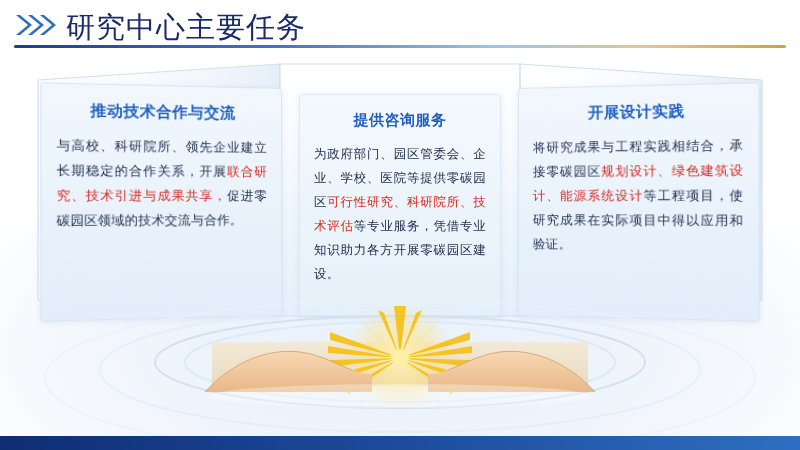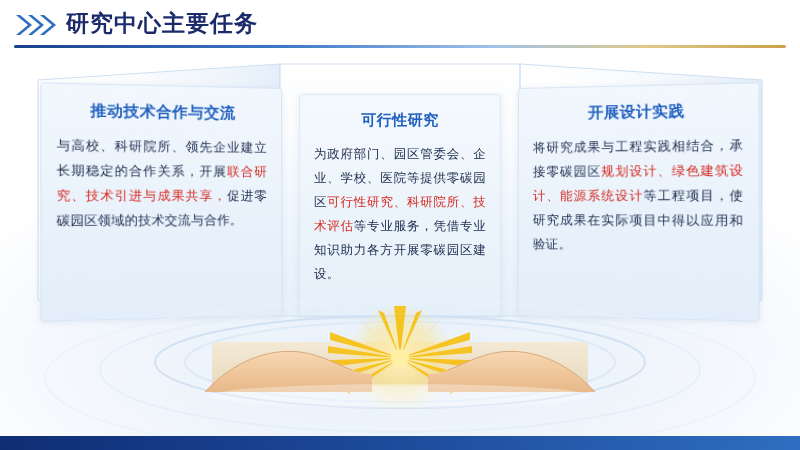--- a/index.html
+++ b/index.html
@@ -23,22 +23,22 @@
 
   
   .header {
     position: absolute;
     left: 0; top: 0;
     width: 800px; height: 50px;
   }
   .header-title {
     position: absolute;
     left: 66px; top: 8px;
-    font-size: 23px;
-    font-weight: bold;
+    font-size: 29px;
+    font-weight: normal;
     color: #1b2a6b;
     letter-spacing: 1px;
     white-space: nowrap;
   }
   .chevrons {
     position: absolute;
     left: 14px; top: 14px;
     width: 46px; height: 22px;
   }
   .header-rule {
@@ -160,21 +160,21 @@
   </div>
 
   <div class="cards">
 
     <div class="card card-0">
       <div class="card-title">推动技术合作与交流</div>
       <div class="card-body"><span>与高校、科研院所、领先企业建立长期稳定的合作关系，开展</span><span class="hl">联合研究、技术引进与成果共享，</span><span>促进零碳园区领域的技术交流与合作。</span></div>
     </div>
 
     <div class="card card-1">
-      <div class="card-title">可行性研究</div>
+      <div class="card-title">提供咨询服务</div>
       <div class="card-body"><span>为政府部门、园区管委会、企业、学校、医院等提供零碳园区</span><span class="hl">可行性研究、科研院所、技术评估</span><span>等专业服务，凭借专业知识助力各方开展零碳园区建设。</span></div>
     </div>
 
     <div class="card card-2">
       <div class="card-title">开展设计实践</div>
       <div class="card-body"><span>将研究成果与工程实践相结合，承接零碳园区</span><span class="hl">规划设计、绿色建筑设计、能源系统设计</span><span>等工程项目，使研究成果在实际项目中得以应用和验证。</span></div>
     </div>
 
   </div>
 

